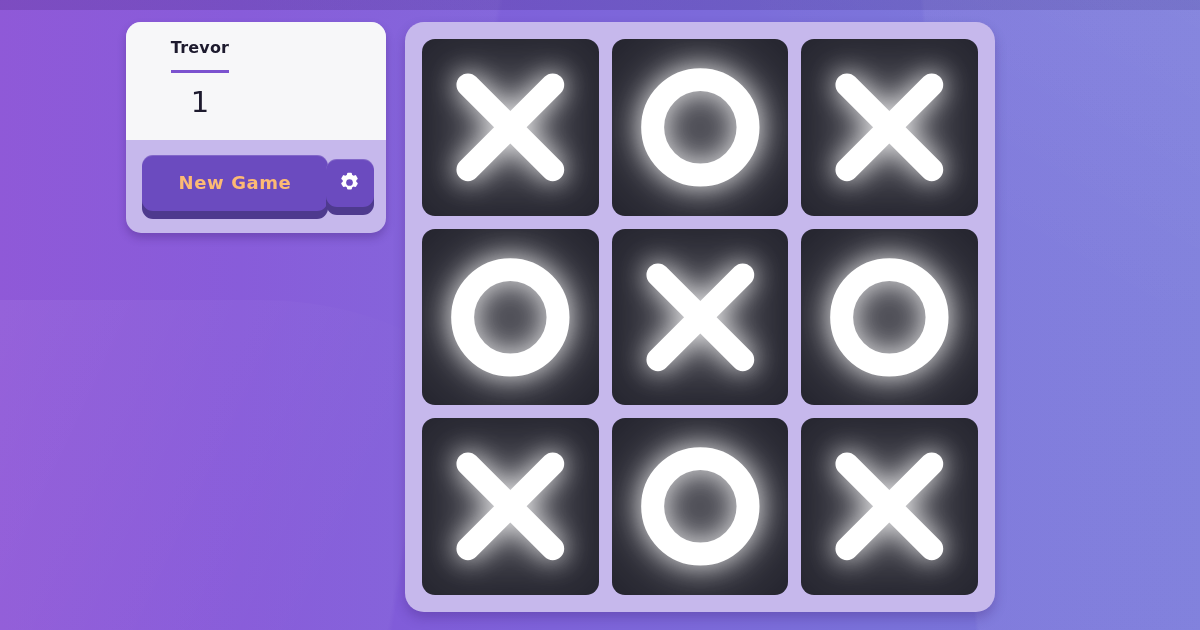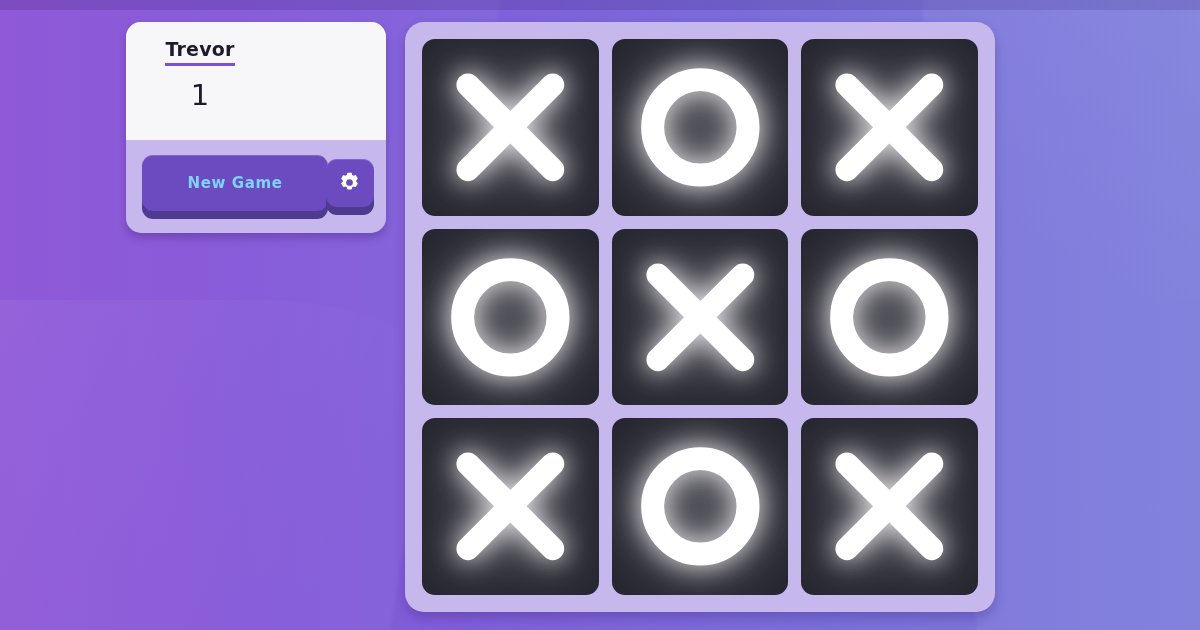--- a/index.html
+++ b/index.html
@@ -36,40 +36,40 @@
     background:#c6b8ec;
     box-shadow:0 5px 9px rgba(50,20,95,0.28);
   }
   .panel-top {
     height:118px; background:#f7f7f9;
     display:flex; align-items:flex-start; justify-content:space-between;
     padding:18px 26px 0 26px;
   }
   .score-col { display:flex; flex-direction:column; align-items:center; width:96px; }
   .score-name {
-    font-size:19px; font-weight:bold; color:#1d1a2e; letter-spacing:0.2px;
-    padding-bottom:3px; line-height:1.05;
+    font-size:16px; font-weight:bold; color:#1d1a2e; letter-spacing:0.2px;
+    padding-bottom:13px; line-height:1.05;
   }
   .score-name.active { border-bottom:3px solid #7b52cf; }
   .score-value {
     font-size:29px; color:#1d1a2e; margin-top:15px; line-height:1; font-weight:400;
   }
   .panel-bottom {
     height:93px; display:flex; align-items:center; gap:12px; padding:0 16px;
   }
   .new-game-wrap { position:relative; width:186px; height:64px; }
   .new-game-shadow {
     position:absolute; left:0; top:8px; width:186px; height:56px;
     background:#4e3a8e; border-radius:11px;
   }
   .new-game {
     position:absolute; left:0; top:0; width:186px; height:56px;
     background:#6b4bbf; border-radius:11px;
     display:flex; align-items:center; justify-content:center;
-    color:#7dd3fc; font-size:15px; font-weight:bold; letter-spacing:0.6px;
+    color:#fdba74; font-size:18px; font-weight:bold; letter-spacing:0.6px;
     border:none; cursor:pointer;
     font-family:"DejaVu Sans", sans-serif;
     box-shadow:inset 0 1px 0 rgba(255,255,255,0.16);
   }
   .gear-wrap { position:relative; width:48px; height:56px; }
   .gear-shadow {
     position:absolute; left:0; top:8px; width:48px; height:48px;
     background:#4e3a8e; border-radius:11px;
   }
   .gear-btn {

